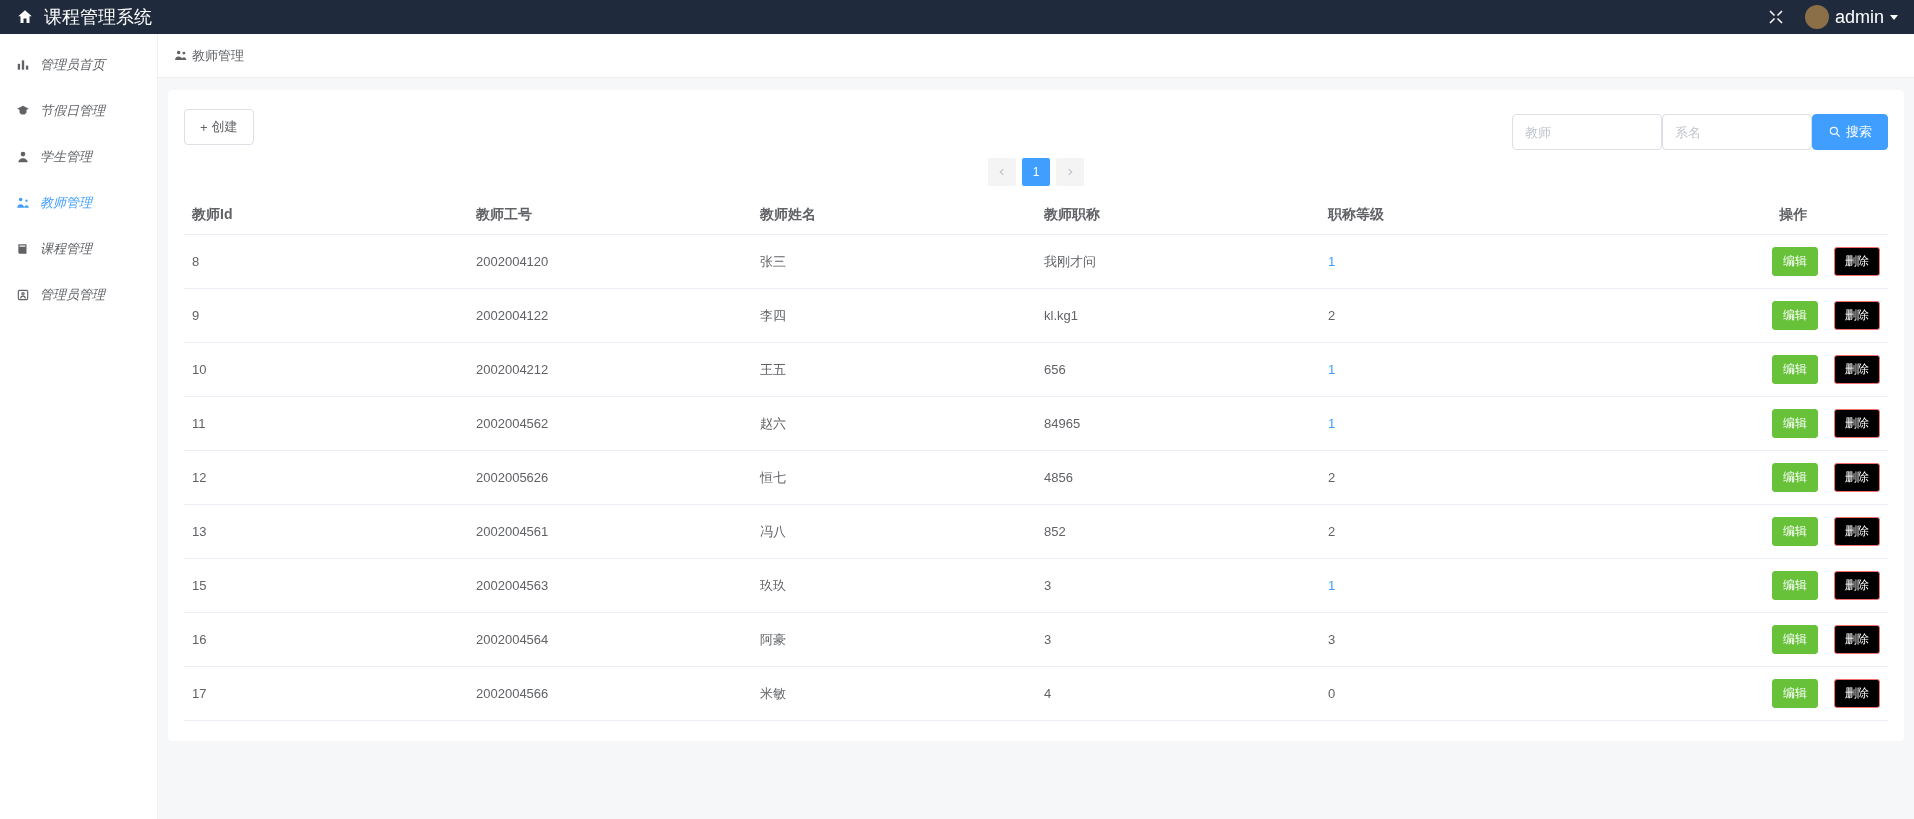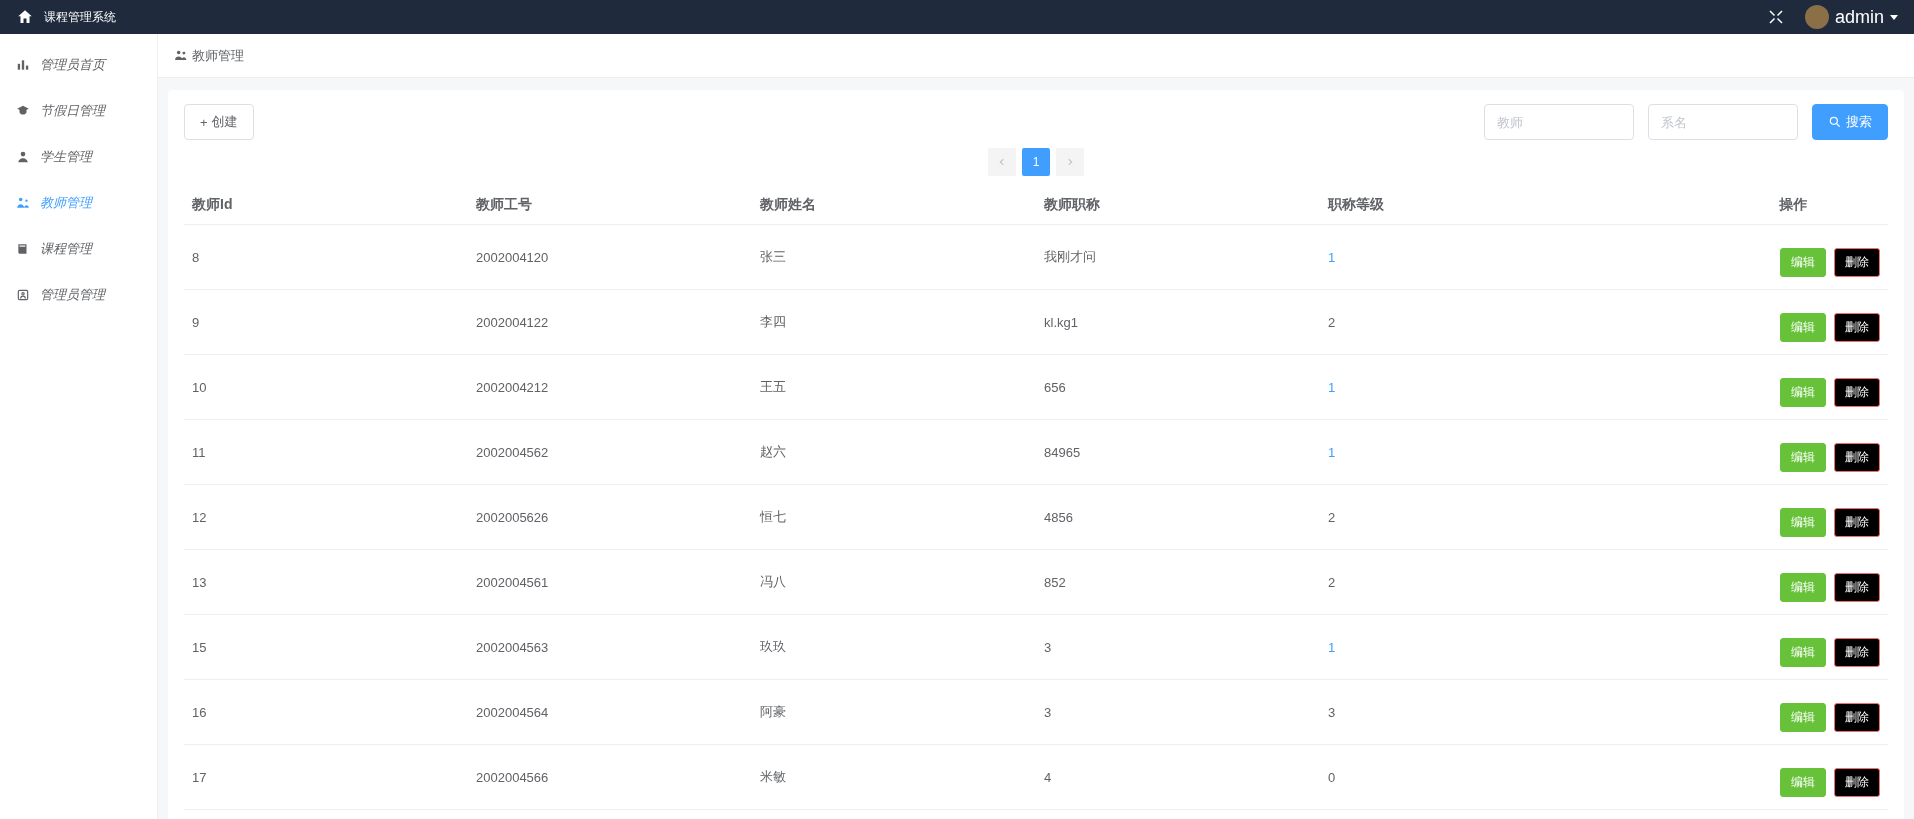--- a/index.html
+++ b/index.html
@@ -12,21 +12,21 @@
     .topbar {
       height: 34px;
       background: #1f2b3d;
       display: flex;
       align-items: center;
       color: #fff;
       padding: 0 16px;
       justify-content: space-between;
     }
     .topbar-left { display: flex; align-items: center; gap: 10px; }
-    .topbar-title { font-size: 12px; font-weight: 500; }
+    .topbar-title { font-size: 18px; font-weight: 500; }
     .topbar-right { display: flex; align-items: center; gap: 20px; }
     .avatar { width: 24px; height: 24px; border-radius: 50%; background: #8b6f47; display: inline-block; }
     .user-drop { display: flex; align-items: center; gap: 6px; cursor: pointer; font-size: 18px; }
     .caret-down { width: 0; height: 0; border-left: 4px solid transparent; border-right: 4px solid transparent; border-top: 5px solid #fff; }
 
     .layout { display: flex; height: calc(100vh - 34px); }
     .sidebar {
       width: 158px;
       background: #fff;
       border-right: 1px solid #f0f0f0;
@@ -100,21 +100,21 @@
     .btn-success {
       background: #67C23A;
       border-color: #67C23A;
       color: #fff;
     }
     .btn-danger {
       background: #000000;
       border-color: #F56C6C;
       color: #fff;
     }
-    .search-group { display: flex; gap: 14px; align-items: flex-start; }
+    .search-group { display: flex; align-items: flex-start; margin-top: 10px; }
     .input {
       height: 36px;
       border: 1px solid #dcdfe6;
       border-radius: 4px;
       padding: 0 12px;
       font-size: 13px;
       color: #606266;
       outline: none;
       width: 150px;
     }
@@ -149,21 +149,21 @@
       color: #606266;
       padding: 10px 8px;
       border-bottom: 1px solid #ebeef5;
     }
     td {
       font-size: 13px;
       color: #606266;
       padding: 12px 8px;
       border-bottom: 1px solid #ebeef5;
     }
-    .ops-cell { display: flex; gap: 8px; justify-content: flex-end; margin-top: 11px; }
+    .ops-cell { display: flex; gap: 16px; justify-content: flex-end; }
     .link-cell { color: #409EFF; cursor: pointer; }
     svg { display: block; }
   </style>
 </head>
 <body>
 
 <div class="topbar">
   <div class="topbar-left">
     <span>
       <svg width="18" height="18" viewBox="0 0 24 24" fill="#fff">

